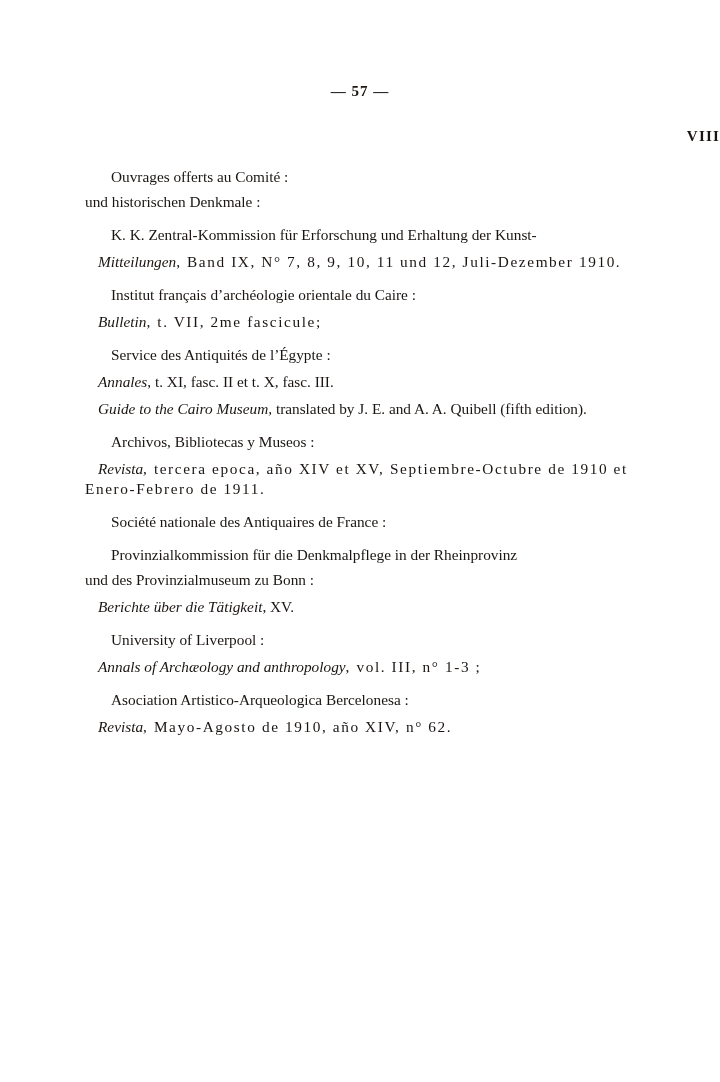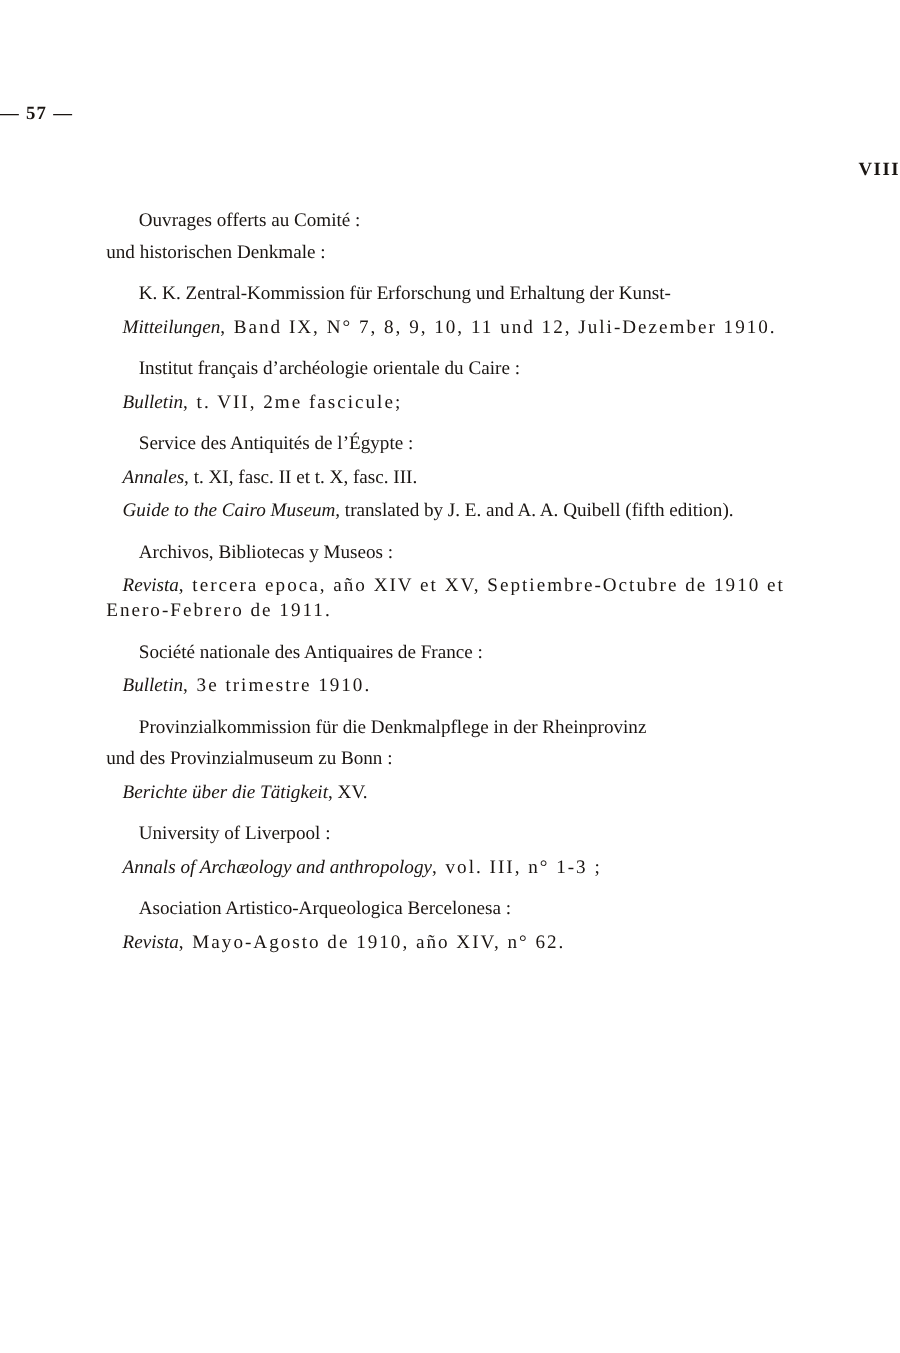--- a/index.html
+++ b/index.html
@@ -16,20 +16,21 @@
     overflow: hidden;
   }
   .page {
     position: absolute;
     left: 0; top: 0;
     width: 720px;
     height: 1082px;
     padding: 0;
   }
   .page-number {
+    text-align: center;
     font-size: 15px;
     letter-spacing: 1px;
     margin-top: 83px;
     font-weight: bold;
     font-family: "Liberation Serif", serif;
   }
   .section-title {
     text-align: right;
     font-size: 15px;
     font-weight: bold;
@@ -98,21 +99,20 @@
       <div class="entry-line"><i>Guide to the Cairo Museum,</i><span> translated by J. E. and A. A. Quibell (fifth edition).</span></div>
     </div>
 
     <div class="block">
       <div class="heading-line">Archivos, Bibliotecas y Museos :</div>
       <div class="entry-line"><i>Revista</i><span class="sp">, tercera epoca, año XIV et XV, Septiembre-Octubre de 1910 et Enero-Febrero de 1911.</span></div>
     </div>
 
     <div class="block">
       <div class="heading-line">Société nationale des Antiquaires de France :</div>
-      <div class="entry-line"><i>Bulletin</i><span class="sp">, 3e trimestre 1910.</span></div>
     </div>
 
 
     <div class="block">
       <div class="heading-line">Provinzialkommission für die Denkmalpflege in der Rheinprovinz</div>
       <div class="heading-line cont">und des Provinzialmuseum zu Bonn :</div>
       <div class="entry-line"><i>Berichte über die Tätigkeit</i><span>, XV.</span></div>
     </div>
 
     <div class="block">

